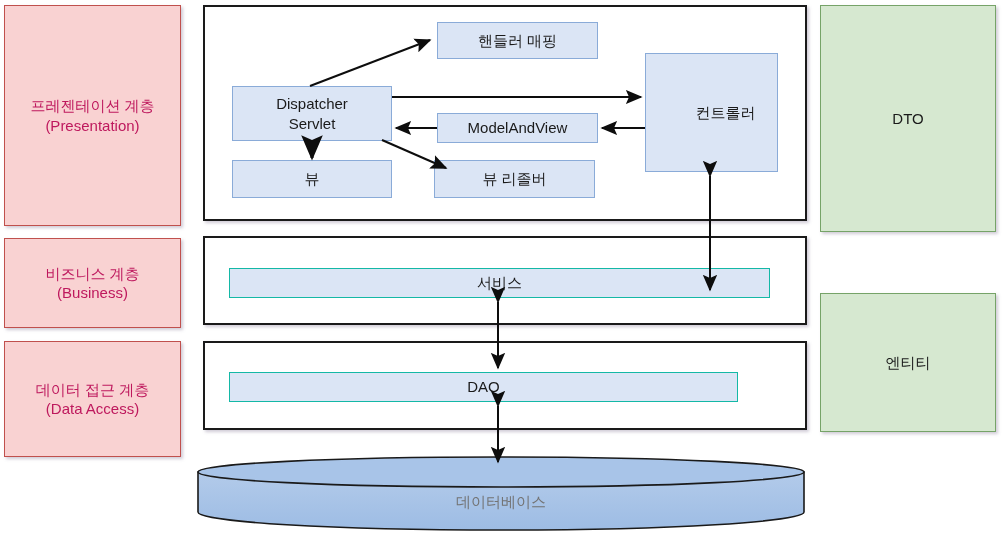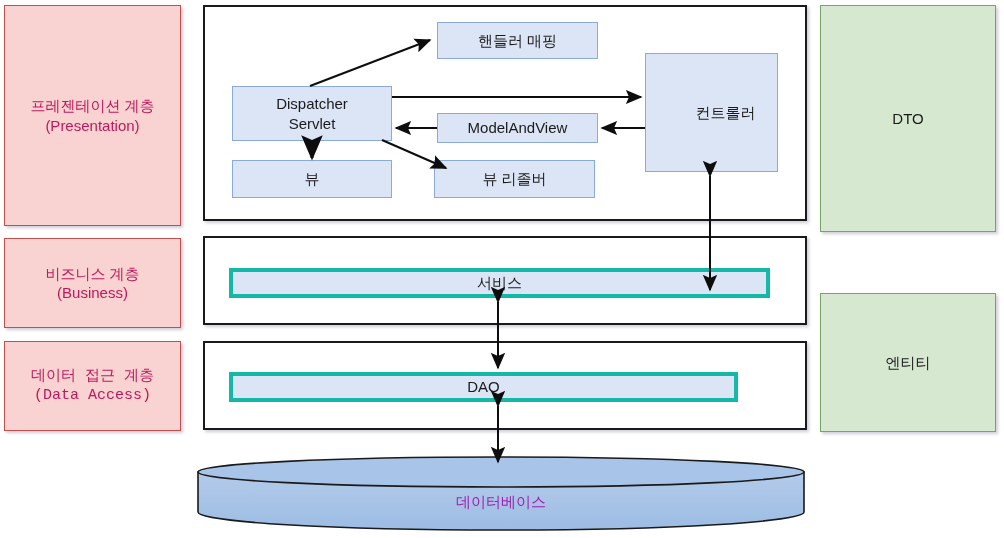--- a/index.html
+++ b/index.html
@@ -49,32 +49,32 @@
     box-shadow: 2px 2px 3px rgba(120,110,140,0.35);
   }
   
   .blue-box {
     background: #dbe5f5;
     border: 1px solid #8aabd8;
     color: #1a1a1a;
     font-size: 15px;
   }
   .blue-box.thick {
-    border: 4px solid #14b8a6;
+    border: 1px solid #14b8a6;
   }
   
   .cylinder {
     position: absolute;
   }
   .cyl-label {
     position: absolute;
     display: flex;
     align-items: center;
     justify-content: center;
-    color: #a21caf;
+    color: #737373;
     font-size: 15px;
     pointer-events: none;
   }
   svg.arrows {
     position: absolute;
     left: 0;
     top: 0;
     width: 1004px;
     height: 538px;
     pointer-events: none;
@@ -93,21 +93,21 @@
     </div>
   </div>
 
   <div class="box layer-label" style="left:4px; top:238px; width:177px; height:90px;">
     <div>
       <span>비즈니스 계층</span>
       <span class="lbl-line2">(Business)</span>
     </div>
   </div>
 
-  <div class="box layer-label" style="left:4px; top:341px; width:177px; height:90px;font-family:Liberation Mono, monospace;">
+  <div class="box layer-label" style="left:4px; top:341px; width:177px; height:116px;">
     <div>
       <span>데이터 접근 계층</span>
       <span class="lbl-line2">(Data Access)</span>
     </div>
   </div>
 
   <div class="box container-box" style="left:203px; top:5px; width:604px; height:216px;"></div>
 
   <div class="box blue-box" style="left:437px; top:22px; width:161px; height:37px;">
     <span>핸들러 매핑</span>

